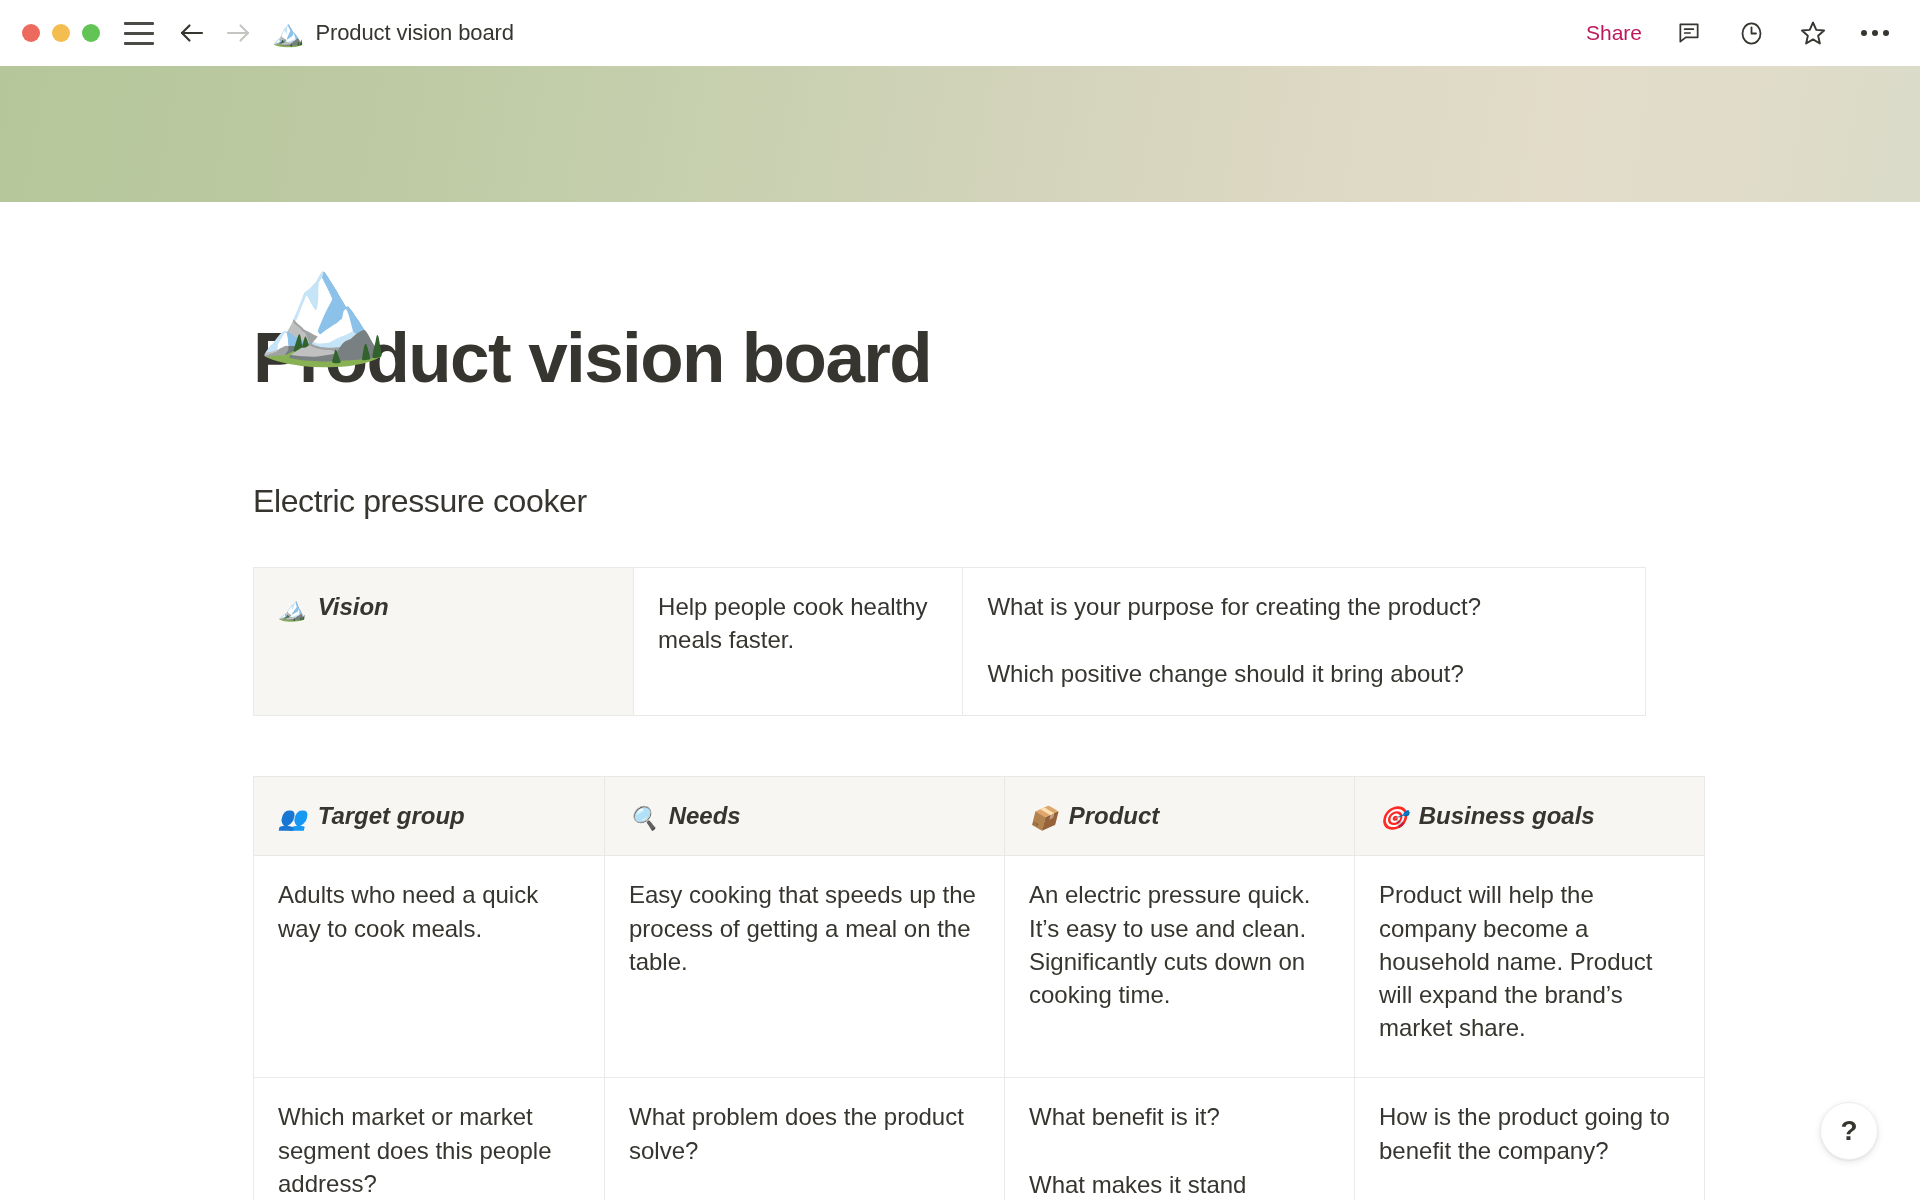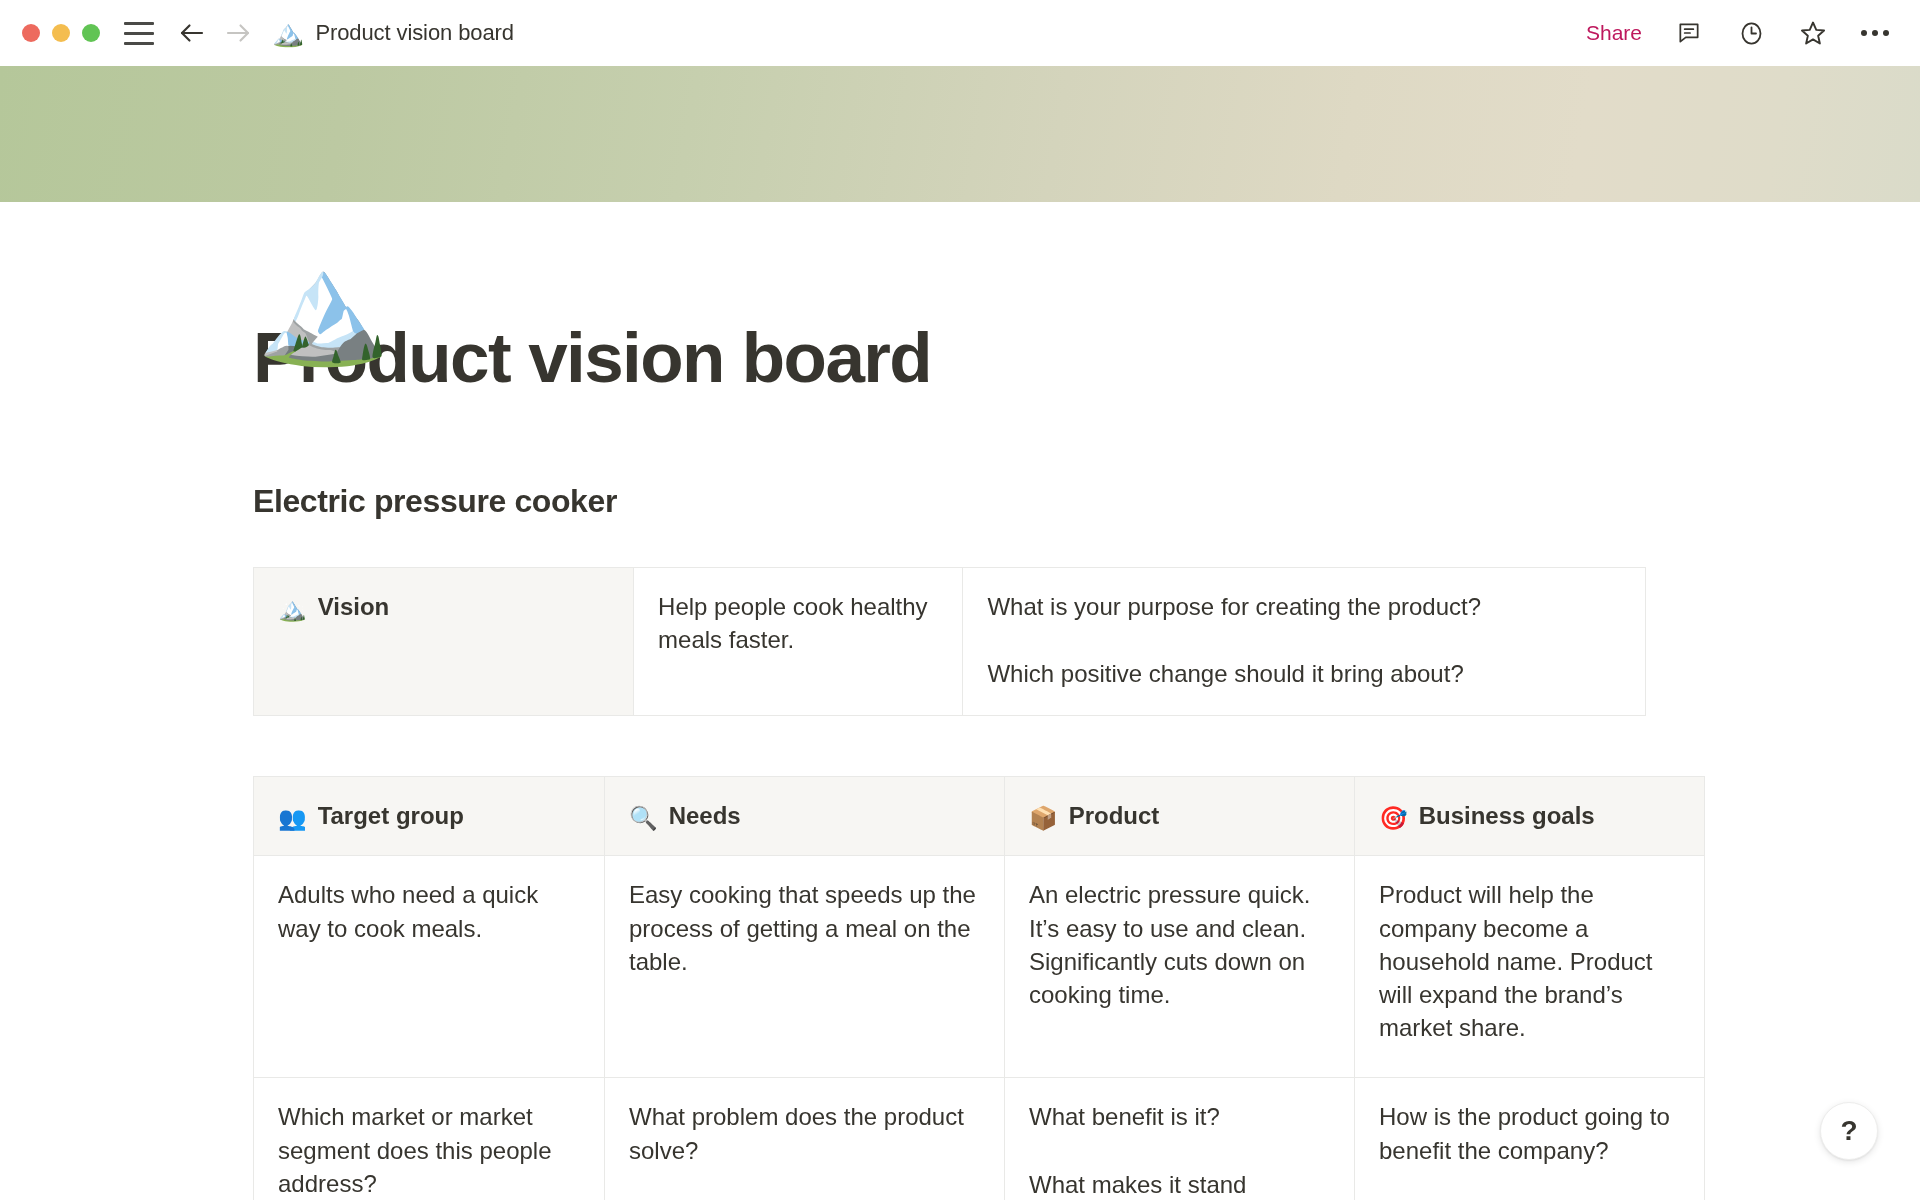--- a/index.html
+++ b/index.html
@@ -135,21 +135,21 @@
     font-size: 71px;
     font-weight: 700;
     letter-spacing: -1.6px;
     color: #37352F;
     line-height: 1.08;
     margin-top: 118px;
   }
 
   .section-heading {
     font-size: 32px;
-    font-weight: 700;
+    font-weight: 400;
     letter-spacing: -0.4px;
     color: #37352F;
     margin-top: 86px;
   }
 
   
   .vb-table {
     border-collapse: collapse;
     table-layout: fixed;
     border: 1px solid #E9E9E7;
@@ -161,20 +161,21 @@
     padding: 22px 25px 22px 24px;
     font-size: 24px;
     line-height: 1.38;
     color: #37352F;
   }
 
   .head-cell {
     background: #F7F6F3;
     font-weight: 700;
     white-space: nowrap;
+    font-style: italic;
   }
   .head-cell .cell-emoji {
     font-size: 23px;
     margin-right: 11px;
     display: inline-block;
     vertical-align: -2px;
   }
   .head-cell .head-label { font-weight: 700; }
 
   .placeholder { color: #9B9A97; }

